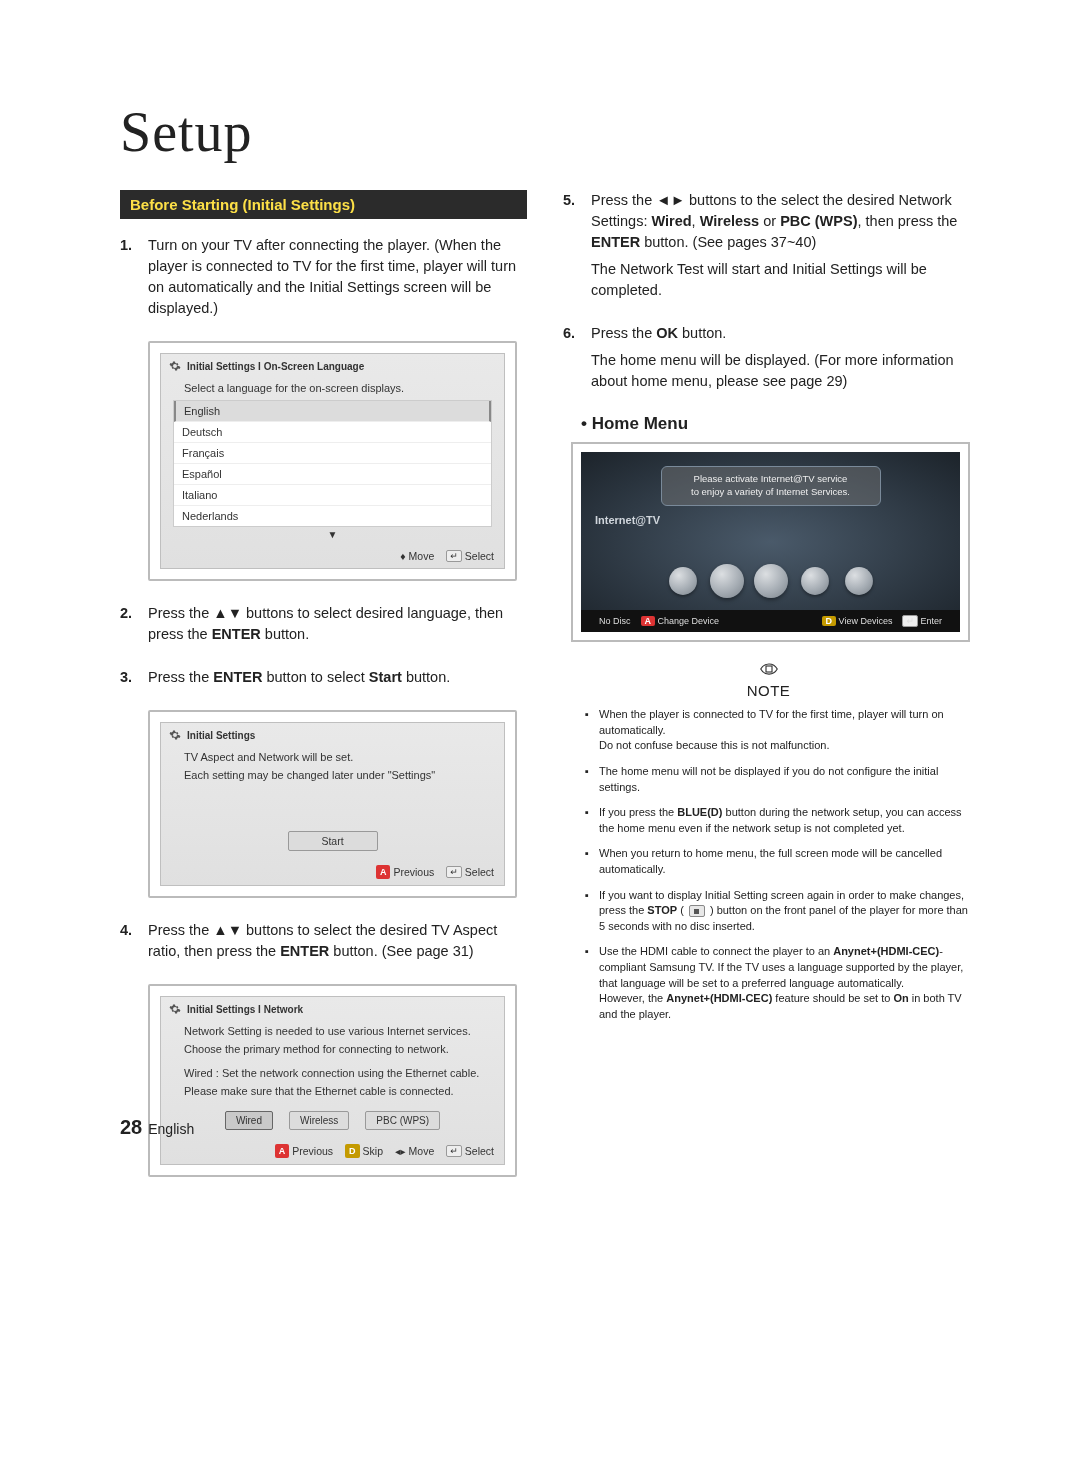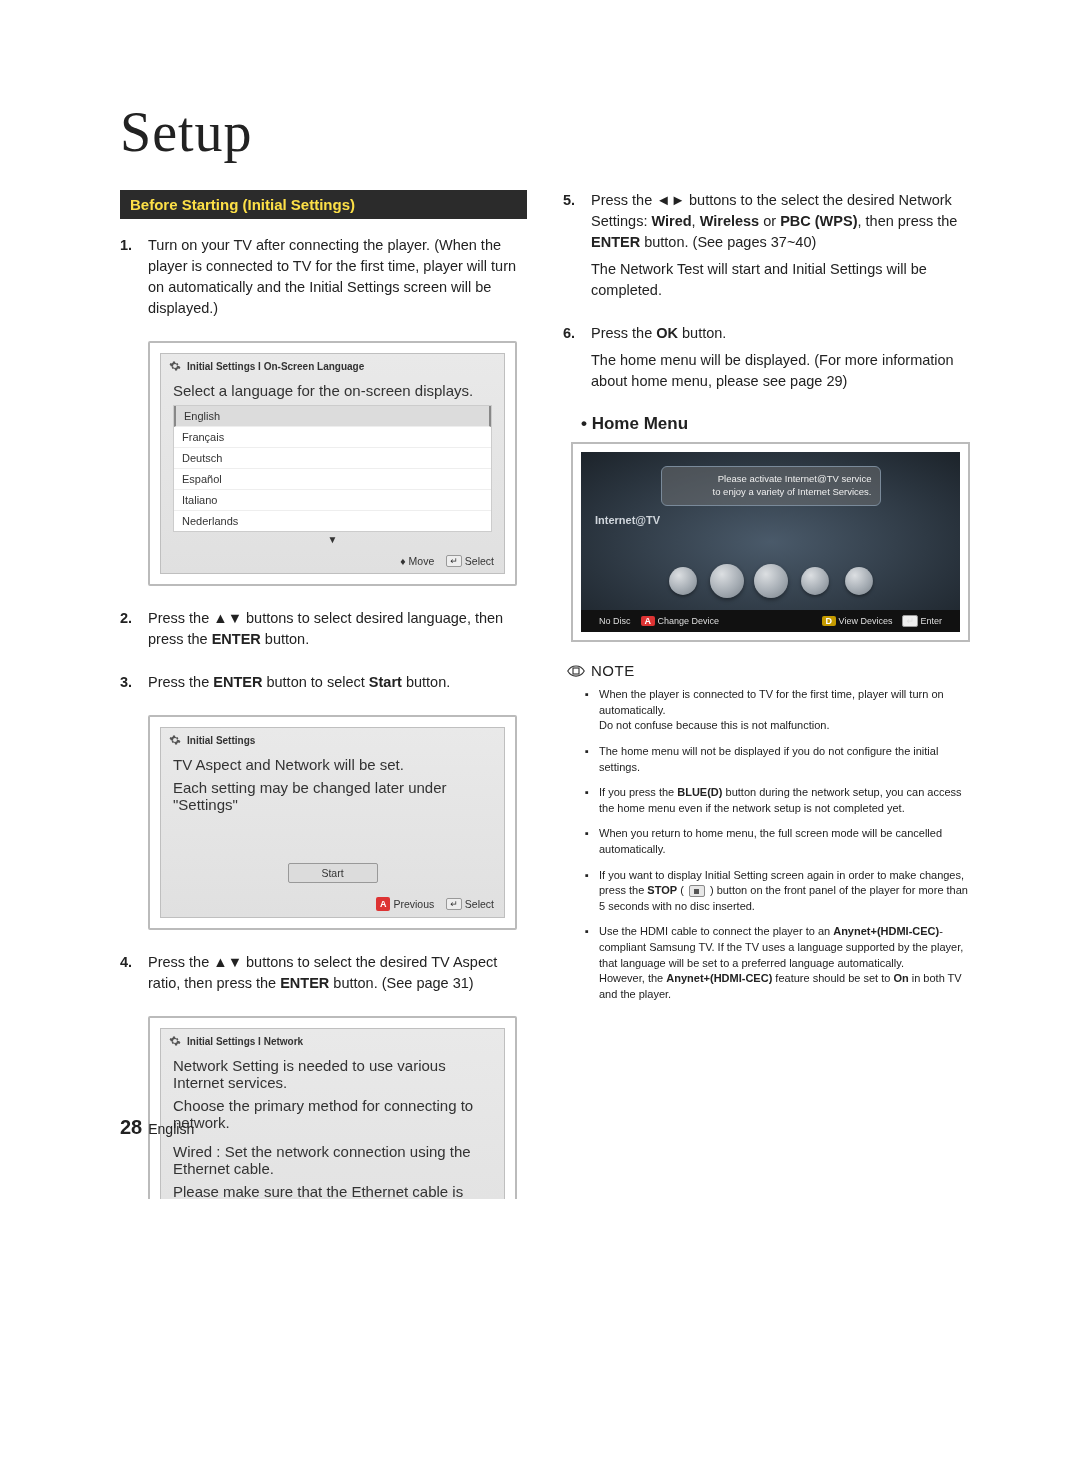--- a/index.html
+++ b/index.html
@@ -12,46 +12,46 @@
   ol.steps { list-style: none; counter-reset: step; }
   ol.steps > li { margin-bottom: 16px; font-size: 14.5px; line-height: 1.45; display:flex; }
   ol.steps > li .num { font-weight: bold; min-width: 28px; }
   .step-body { flex:1; }
   .step-body p { margin-bottom: 6px; }
   .panel-wrap { border: 2px solid #bbb; border-radius: 2px; padding: 10px; margin: 10px 10px 22px 28px; background:#fff; }
   .panel { background: linear-gradient(#e9e9e9, #e0e0e0); border: 1px solid #bfbfbf; font-size: 11px; color:#333; }
   .panel-title { display:flex; align-items:center; gap:6px; font-weight:bold; padding:6px 8px 4px; font-size:10px; }
   .gear { width:12px; height:12px; }
   .panel-body { padding: 6px 12px 4px; }
-  .panel-instr { font-size: 15px; margin-bottom: 6px; }
+  .panel-instr { font-size: 11px; margin-bottom: 6px; margin-left: 11px; }
   .lang-list { background:#fff; border:1px solid #ccc; }
   .lang-item { padding:4px 8px; font-size:11px; border-bottom:1px solid #eee; }
   .lang-item:last-child { border-bottom:none; }
   .lang-item.sel { background:#dcdcdc; border-left:2px solid #888; border-right:2px solid #888; }
   .lang-arrow { text-align:center; font-size:10px; padding:2px 0; }
   .panel-foot { display:flex; justify-content:flex-end; gap:12px; padding:4px 10px 6px; font-size:10.5px; align-items:center;}
   .foot-badge { display:inline-flex; align-items:center; gap:3px; }
   .key-pill { background:#d33; color:#fff; border-radius:2px; font-size:9px; padding:0 4px; font-weight:bold; line-height:14px;}
   .key-pill.b { background:#c49a00; }
   .key-box { display:inline-block; border:1px solid #999; background:#eee; border-radius:2px; font-size:9px; padding:0 3px; }
   .start-btn { display:block; margin: 50px auto 6px; width:90px; text-align:center; font-size:10.5px; padding:3px 0; background:#dcdcdc; border:1px solid #999; border-radius:2px;}
   .net-row { display:flex; gap:16px; justify-content:center; padding: 8px 0 6px; }
   .net-btn { background:#dcdcdc; border:1px solid #999; font-size:10px; padding:3px 10px; border-radius:2px;}
   .net-btn.active { background:#c9c9c9; border-color:#666;}
   .bullet-head { font-weight:bold; font-size:17px; margin:8px 0 8px 18px; }
   .home-menu-wrap { border:2px solid #bbb; padding:8px; margin-left:8px; }
   .home-menu { background: radial-gradient(ellipse at center, #4a5a6a 0%, #29333d 70%, #1c232a 100%); color:#eee; font-size:10px; position:relative; height:180px; overflow:hidden;}
-  .hm-bubble { background: rgba(120,120,120,0.45); border:1px solid #7a8a9a; border-radius:6px; width:220px; text-align:right; padding:6px 8px; margin:14px auto 0; font-size:9.5px; line-height:1.35;}
+  .hm-bubble { background: rgba(120,120,120,0.45); border:1px solid #7a8a9a; border-radius:6px; width:220px; text-align:center; padding:6px 8px; margin:14px auto 0; font-size:9.5px; line-height:1.35;}
   .hm-label { position:absolute; left:14px; top:62px; font-weight:bold; color:#d0d6dc; font-size:11px; }
   .hm-icons { position:absolute; bottom:34px; left:0; right:0; display:flex; justify-content:center; gap:10px; }
   .hm-icon { width:34px; height:34px; border-radius:50%; background: radial-gradient(circle at 35% 30%, #dcdfe2 0%, #a6adb4 55%, #7a828a 100%); box-shadow: 0 2px 4px rgba(0,0,0,0.4);}
   .hm-icon.sm { transform: scale(0.82); }
   .hm-bar { position:absolute; left:0; right:0; bottom:0; background:#111; color:#ddd; font-size:9px; display:flex; align-items:center; gap:10px; padding:4px 18px; }
   .hm-bar .grow { flex:1; }
-  .note-head { display:flex; align-items:center; gap:6px; font-size:15px; margin:20px 0 8px 4px; letter-spacing:0.5px;}
+  .note-head { display:flex; align-items:center; gap:6px; font-size:15px; margin:20px 0 8px 4px; letter-spacing:0.5px;flex-direction:column;}
   .note-icon { width:18px; height:14px; }
   ul.notes { list-style:none; padding-left: 22px; }
   ul.notes > li { position:relative; font-size:11px; line-height:1.42; margin-bottom:10px; padding-left:14px; }
   ul.notes > li::before { content:"▪"; position:absolute; left:0; top:0; font-size:11px; color:#222;}
   .stop-ic { display:inline-flex; vertical-align:middle; width:16px; height:12px; border:1px solid #888; border-radius:2px; background:#e8e8e8; align-items:center; justify-content:center; margin:0 2px;}
   .stop-ic span { width:5px; height:5px; background:#555;}
   .footer { position:absolute; left:120px; bottom:60px; font-size:14px; }
   .footer b { font-size:20px; margin-right:6px;}
   .bold { font-weight:bold; }
 </style>
@@ -80,22 +80,22 @@
           <div class="panel-title">
             <svg class="gear" viewBox="0 0 24 24">
                 <path fill="#555" d="M12 8a4 4 0 1 0 0 8 4 4 0 0 0 0-8zm9 4a7 7 0 0 1-.1 1.2l2 1.6-2 3.4-2.4-1a7 7 0 0 1-2 1.2l-.4 2.6h-4l-.4-2.6a7 7 0 0 1-2-1.2l-2.4 1-2-3.4 2-1.6A7 7 0 0 1 3 12a7 7 0 0 1 .1-1.2l-2-1.6 2-3.4 2.4 1a7 7 0 0 1 2-1.2L8 3h4l.4 2.6a7 7 0 0 1 2 1.2l2.4-1 2 3.4-2 1.6c.1.4.2.8.2 1.2z"></path>
               </svg>
             <span>Initial Settings I On-Screen Language</span>
           </div>
           <div class="panel-body">
             <div class="panel-instr">Select a language for the on-screen displays.</div>
             <div class="lang-list">
               <div class="lang-item sel">English</div>
+              <div class="lang-item">Deutsch</div>
               <div class="lang-item">Français</div>
-              <div class="lang-item">Deutsch</div>
               <div class="lang-item">Español</div>
               <div class="lang-item">Italiano</div>
               <div class="lang-item">Nederlands</div>
             </div>
             <div class="lang-arrow">▼</div>
           </div>
           <div class="panel-foot">
             <span class="foot-badge">♦ <span>Move</span></span>
             <span class="foot-badge">
                 <span class="key-box">↵</span> 

